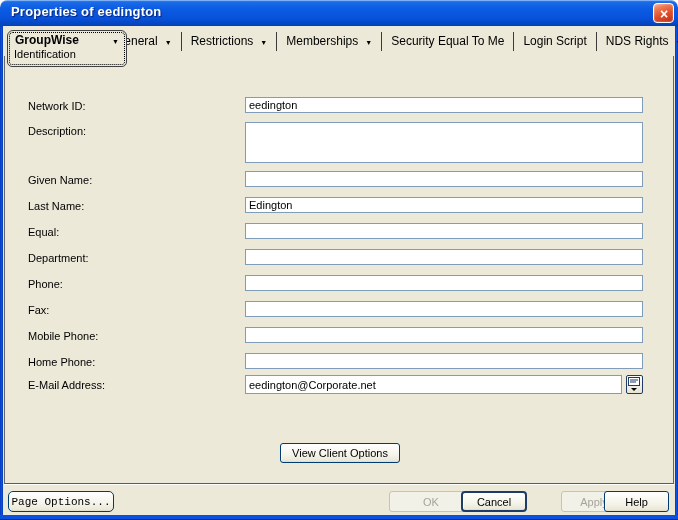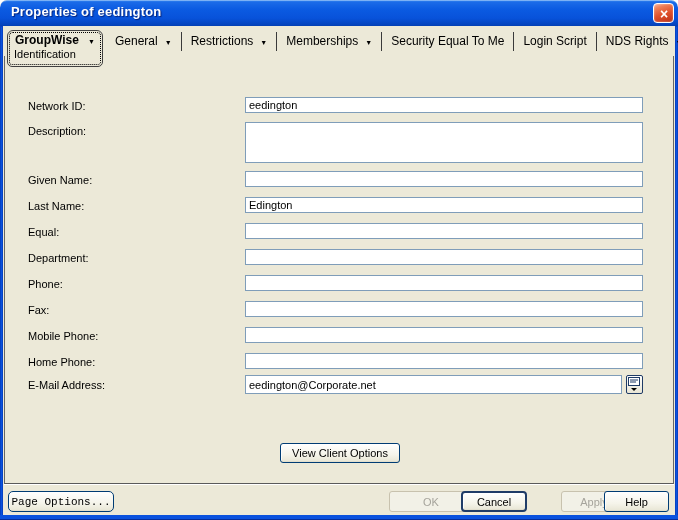--- a/index.html
+++ b/index.html
@@ -29,21 +29,21 @@
   
   .frame-left,.frame-right{position:absolute;top:26px;bottom:0;width:3px;background:#0A52DE;box-shadow:inset 0 0 0 1px rgba(0,20,120,.25);}
   .frame-left{left:0;} .frame-right{right:0;}
   .frame-bottom{position:absolute;left:0;right:0;bottom:0;height:5px;background:#0A52DE;box-shadow:inset 0 -1px 0 rgba(0,10,90,.5);}
   
   .tabstrip{position:absolute;left:106px;top:30px;right:4px;height:22px;display:flex;align-items:center;}
   .tab-item{display:flex;align-items:center;padding:0 9px;font-size:12px;color:#000;white-space:nowrap;cursor:default;}
   .tab-arrow{font-size:7px;margin-left:7px;color:#000;position:relative;top:1px;}
   .tab-sep{width:1px;height:19px;background:#3A3A3A;flex:0 0 auto;}
   .active-tab{
-    position:absolute;left:7px;top:30px;width:96px;height:37px;z-index:3;
+    position:absolute;left:7px;top:30px;width:120px;height:37px;z-index:3;
     background:#ECE9D8;border:1px solid #404040;border-radius:6px 6px 5px 5px;
     outline:1px dotted #000;outline-offset:-3px;
     padding:2px 5px 0 5px;cursor:default;
   }
   .active-tab-line1{display:flex;align-items:center;justify-content:space-between;font-size:12px;font-weight:bold;padding:0 2px;}
   .active-tab-line2{font-size:11px;margin-top:1px;padding-left:1px;}
   
   .panel{position:absolute;left:4px;top:56px;width:670px;height:428px;z-index:1;
     border-left:1px solid #666;border-right:1px solid #666;border-bottom:1px solid #5A5A5A;background:#ECE9D8;}
   .panel-bottom-light{position:absolute;left:4px;top:484px;width:670px;height:1px;background:#FFFFFF;z-index:1;}

